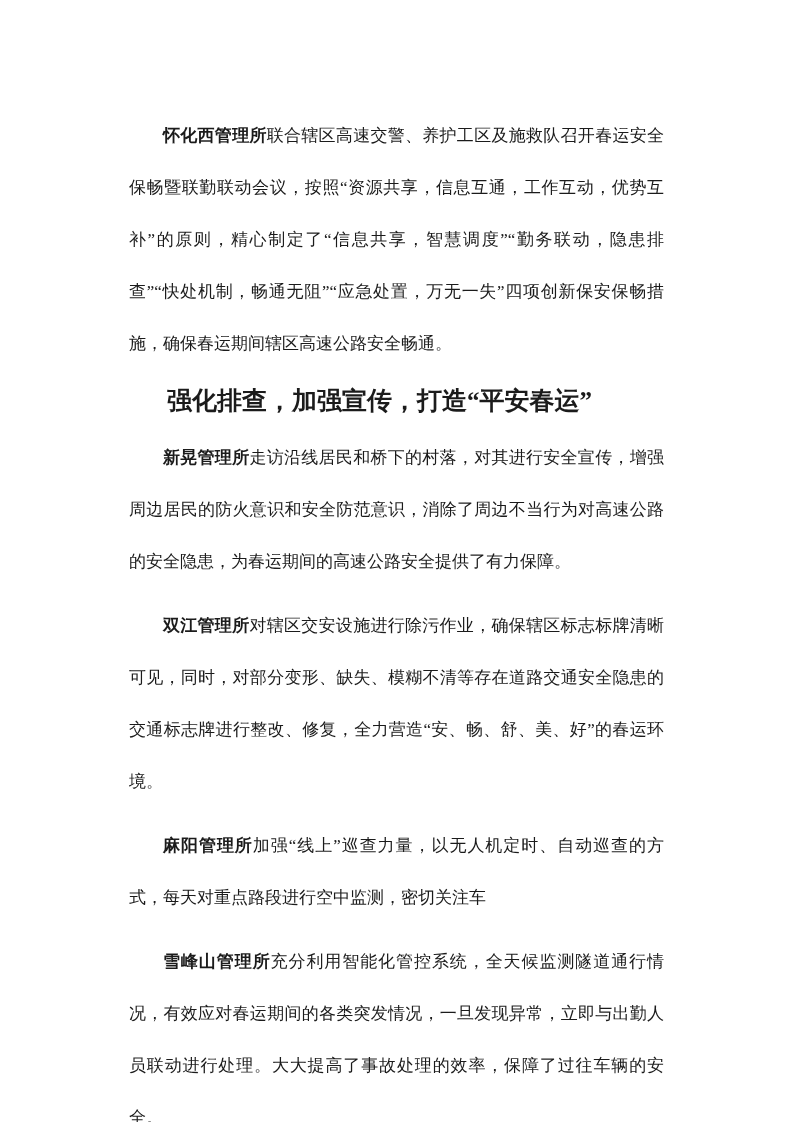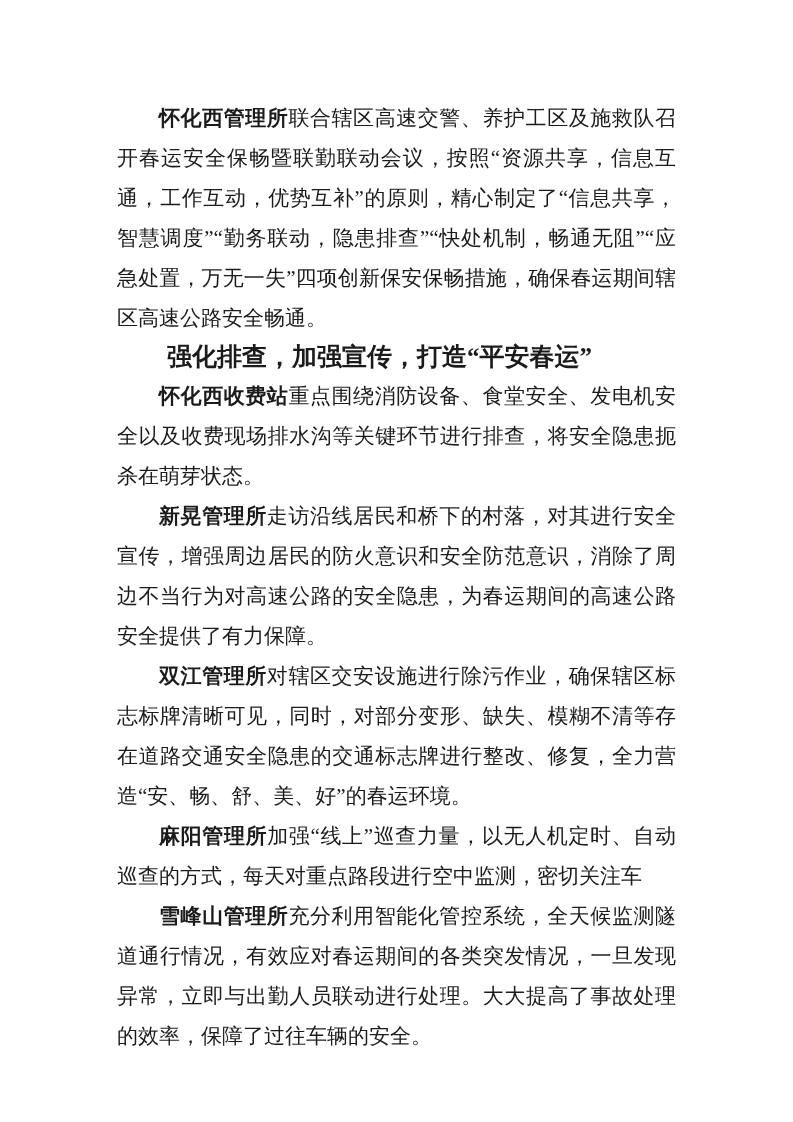--- a/index.html
+++ b/index.html
@@ -16,23 +16,23 @@
     font-family: "Liberation Serif", "DejaVu Serif", serif;
   }
   .content {
     position: absolute;
     left: 117px;
     top: 98px;
     width: 559px;
     color: #1b1b1b;
   }
   .para {
-    margin: 0;
-    font-size: 21px;
-    line-height: 40px;
+    margin: 12px;
+    font-size: 17px;
+    line-height: 52px;
     text-align: justify;
     text-indent: 2em;
     letter-spacing: 0;
     word-break: break-all;
   }
   .para .lead {
     font-weight: 700;
   }
   .heading {
     margin: 0;
@@ -45,21 +45,20 @@
 </head>
 <body>
 
 <div class="page">
   <div class="content">
 
     <p class="para"><span class="lead">怀化西管理所</span><span>联合辖区高速交警、养护工区及施救队召开春运安全保畅暨联勤联动会议，按照“资源共享，信息互通，工作互动，优势互补”的原则，精心制定了“信息共享，智慧调度”“勤务联动，隐患排查”“快处机制，畅通无阻”“应急处置，万无一失”四项创新保安保畅措施，确保春运期间辖区高速公路安全畅通。</span></p>
 
     <p class="heading">强化排查，加强宣传，打造“平安春运”</p>
 
-    <p class="para"><span class="lead">怀化西收费站</span><span>重点围绕消防设备、食堂安全、发电机安全以及收费现场排水沟等关键环节进行排查，将安全隐患扼杀在萌芽状态。</span></p>
 
     <p class="para"><span class="lead">新晃管理所</span><span>走访沿线居民和桥下的村落，对其进行安全宣传，增强周边居民的防火意识和安全防范意识，消除了周边不当行为对高速公路的安全隐患，为春运期间的高速公路安全提供了有力保障。</span></p>
 
     <p class="para"><span class="lead">双江管理所</span><span>对辖区交安设施进行除污作业，确保辖区标志标牌清晰可见，同时，对部分变形、缺失、模糊不清等存在道路交通安全隐患的交通标志牌进行整改、修复，全力营造“安、畅、舒、美、好”的春运环境。</span></p>
 
 
     <p class="para"><span class="lead">麻阳管理所</span><span>加强“线上”巡查力量，以无人机定时、自动巡查的方式，每天对重点路段进行空中监测，密切关注车</span></p>
 
     <p class="para"><span class="lead">雪峰山管理所</span><span>充分利用智能化管控系统，全天候监测隧道通行情况，有效应对春运期间的各类突发情况，一旦发现异常，立即与出勤人员联动进行处理。大大提高了事故处理的效率，保障了过往车辆的安全。</span></p>
 

